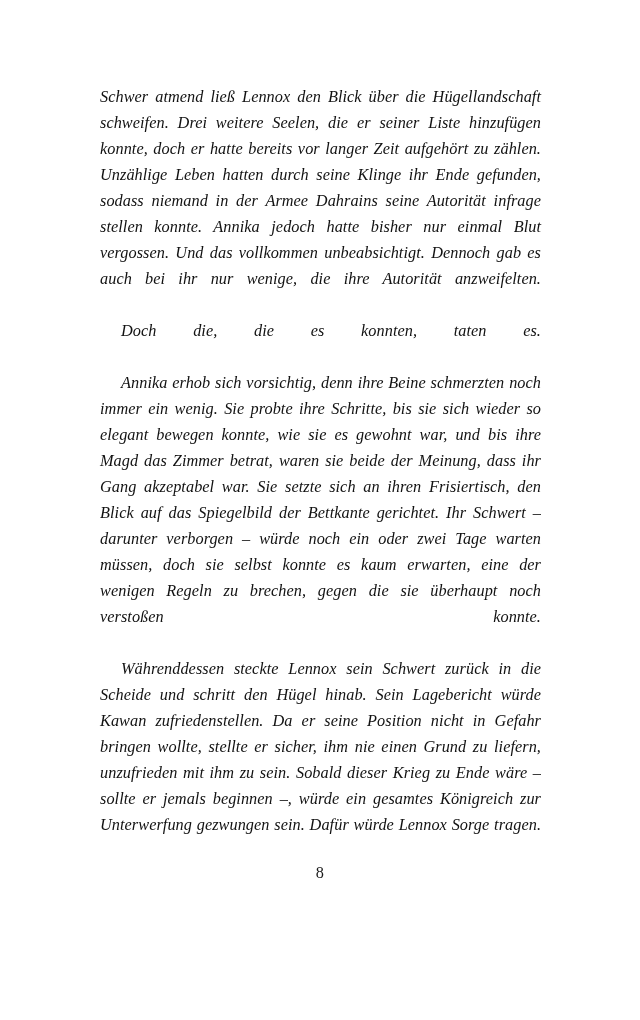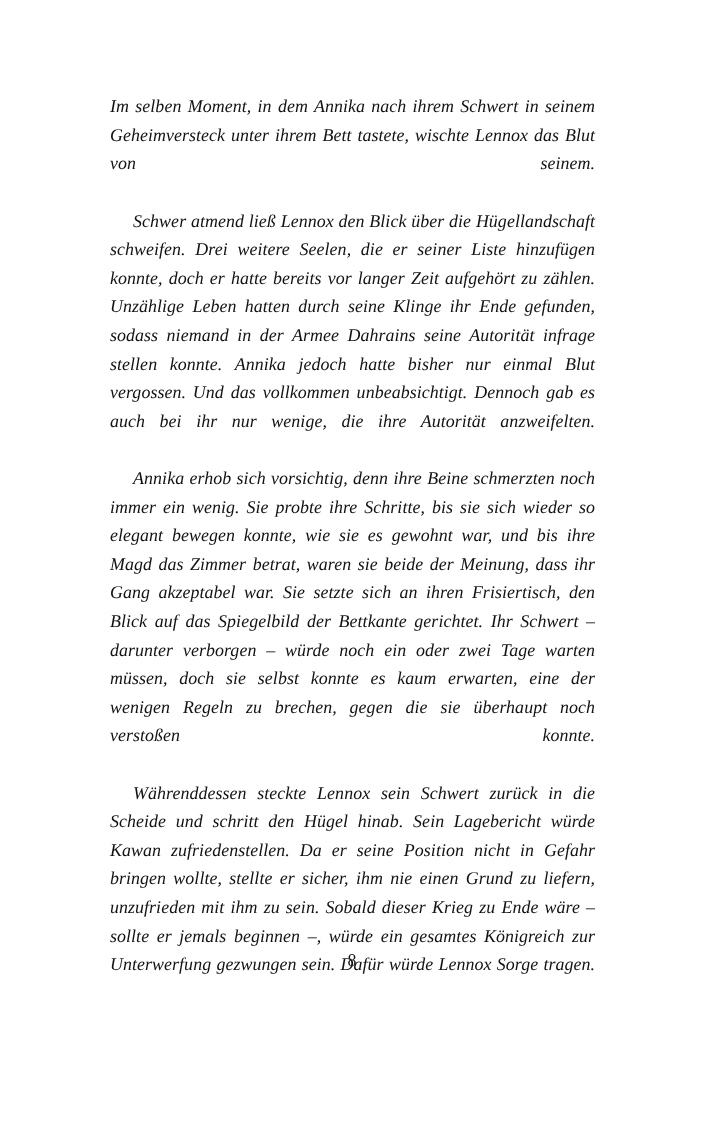--- a/index.html
+++ b/index.html
@@ -68,21 +68,21 @@
     color: #1a1a1a;
     letter-spacing: 0.2px;
   }
 </style>
 </head>
 <body>
 
 <div class="page">
 
   <div class="text-block">
-    <p class="para">Im selben Moment, in dem Annika nach ihrem Schwert in seinem Geheimversteck unter ihrem Bett tastete, wischte Lennox das Blut von seinem.</p>
     <p class="para">Schwer atmend ließ Lennox den Blick über die Hügellandschaft schweifen. Drei weitere Seelen, die er seiner Liste hinzufügen konnte, doch er hatte bereits vor langer Zeit aufgehört zu zählen. Unzählige Leben hatten durch seine Klinge ihr Ende gefunden, sodass niemand in der Armee Dahrains seine Autorität infrage stellen konnte. Annika jedoch hatte bisher nur einmal Blut vergossen. Und das vollkommen unbeabsichtigt. Dennoch gab es auch bei ihr nur wenige, die ihre Autorität anzweifelten.</p>
+    <p class="para">Doch die, die es konnten, taten es.</p>
     <p class="para">Annika erhob sich vorsichtig, denn ihre Beine schmerzten noch immer ein wenig. Sie probte ihre Schritte, bis sie sich wieder so elegant bewegen konnte, wie sie es gewohnt war, und bis ihre Magd das Zimmer betrat, waren sie beide der Meinung, dass ihr Gang akzeptabel war. Sie setzte sich an ihren Frisiertisch, den Blick auf das Spiegelbild der Bettkante gerichtet. Ihr Schwert – darunter verborgen – würde noch ein oder zwei Tage warten müssen, doch sie selbst konnte es kaum erwarten, eine der wenigen Regeln zu brechen, gegen die sie überhaupt noch verstoßen konnte.</p>
     <p class="para">Währenddessen steckte Lennox sein Schwert zurück in die Scheide und schritt den Hügel hinab. Sein Lagebericht würde Kawan zufriedenstellen. Da er seine Position nicht in Gefahr bringen wollte, stellte er sicher, ihm nie einen Grund zu liefern, unzufrieden mit ihm zu sein. Sobald dieser Krieg zu Ende wäre – sollte er jemals beginnen –, würde ein gesamtes Königreich zur Unterwerfung gezwungen sein. Dafür würde Lennox Sorge tragen.</p>
   </div>
 
   <div class="page-number">8</div>
 
 </div>
 
 </body></html>

